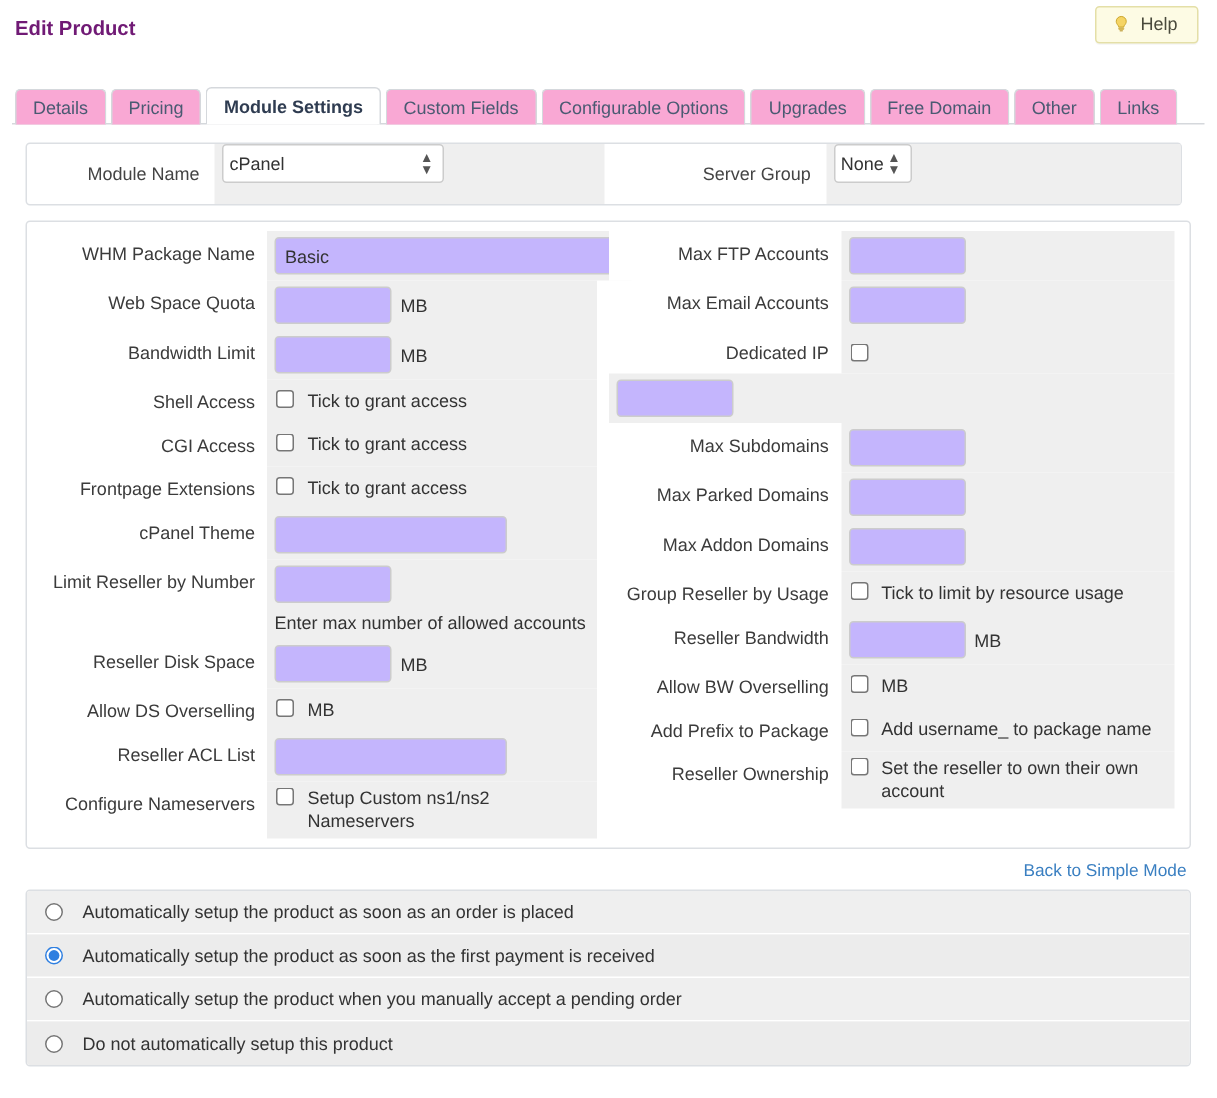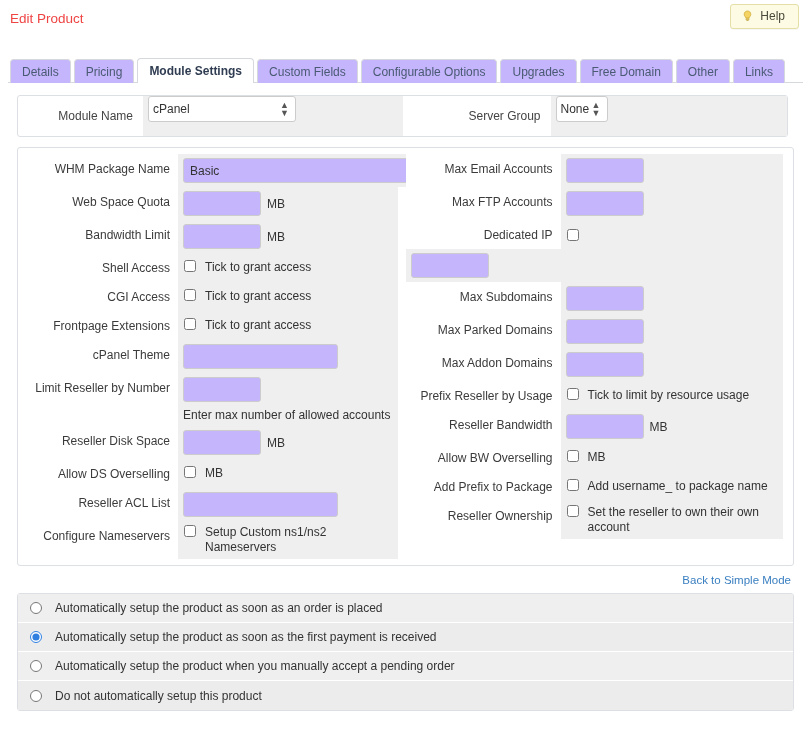--- a/index.html
+++ b/index.html
@@ -15,21 +15,21 @@
   }
   .page { position: relative; width: 811px; height: 732px; padding: 0 8px; }
 
   
   .page-header { position: relative; height: 58px; }
   .page-title {
     font-size: 17px; color: #8a8f94; font-weight: normal;
     padding: 6px 0 0 2px; letter-spacing: .1px;
   }
   .sub-title {
-    font-size: 13.5px; color: #ef4444; font-weight: normal;
+    font-size: 13.5px; color: #701a75; font-weight: bold;
     padding: 11px 0 0 2px;
   }
   .help-btn {
     position: absolute; right: 4px; top: 4px;
     background: #fdfbe4; border: 1px solid #e4dfa7;
     border-radius: 3px; padding: 4px 13px 5px 10px;
     font-size: 12px; color: #4a4a3c; cursor: pointer;
     display: flex; align-items: center; gap: 6px;
     box-shadow: 0 1px 0 rgba(0,0,0,.03);
   }
@@ -40,21 +40,21 @@
     display: flex; align-items: flex-end;
     border-bottom: 1px solid #d5d8dc;
     padding-left: 2px; height: 25px;
     margin-bottom: 0;
   }
   .tab {
     font-size: 12px; color: #4a5a72;
     padding: 5px 11px 4px 11px;
     border: 1px solid #d5d8dc;
     border-bottom: none;
-    background: #c4b5fd;
+    background: #f9a8d4;
     border-radius: 4px 4px 0 0;
     margin-right: 3px;
     cursor: pointer; line-height: 14px;
     position: relative; top: 1px;
   }
   .tab.active {
     background: #ffffff; color: #2f3c51; font-weight: bold;
     border-color: #d5d8dc;
     top: 1px; padding-bottom: 5px;
   }
@@ -324,32 +324,32 @@
           <div class="fval">
             <label class="cb-row">
               <input type="checkbox" style="">
               <span class="cb-text">Setup Custom ns1/ns2 Nameservers</span>
             </label>
           </div>
         </div>
       </div>
     <div class="col right" id="colRight">
         <div class="frow">
+          <div class="flabel">Max FTP Accounts</div>
+          <div class="fval">
+            <input type="text" class="txt w-sm" value="" style="">
+          </div>
+        </div>
+        <div class="frow">
           <div class="flabel">Max Email Accounts</div>
           <div class="fval">
             <input type="text" class="txt w-sm" value="" style="">
           </div>
         </div>
         <div class="frow">
-          <div class="flabel">Max FTP Accounts</div>
-          <div class="fval">
-            <input type="text" class="txt w-sm" value="" style="">
-          </div>
-        </div>
-        <div class="frow">
           <div class="flabel">Dedicated IP</div>
           <div class="fval">
             <label class="cb-row">
               <input type="checkbox" style="">
             </label>
           </div>
         </div>
         <div class="frow">
           <div class="fval">
             <input type="text" class="txt w-sm" value="" style="">
@@ -367,21 +367,21 @@
             <input type="text" class="txt w-sm" value="" style="">
           </div>
         </div>
         <div class="frow">
           <div class="flabel">Max Addon Domains</div>
           <div class="fval">
             <input type="text" class="txt w-sm" value="" style="">
           </div>
         </div>
         <div class="frow">
-          <div class="flabel">Prefix Reseller by Usage</div>
+          <div class="flabel">Group Reseller by Usage</div>
           <div class="fval">
             <label class="cb-row">
               <input type="checkbox" style="">
               <span class="cb-text">Tick to limit by resource usage</span>
             </label>
           </div>
         </div>
         <div class="frow">
           <div class="flabel">Reseller Bandwidth</div>
           <div class="fval">

